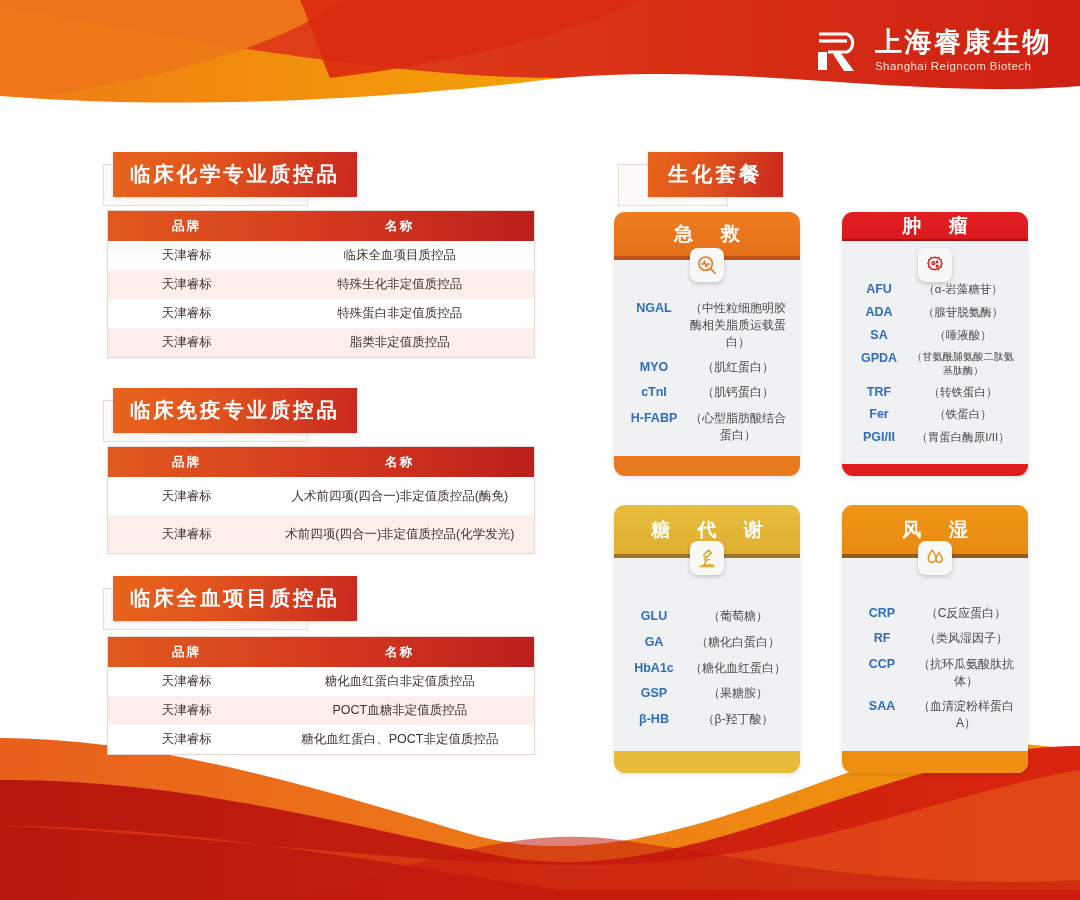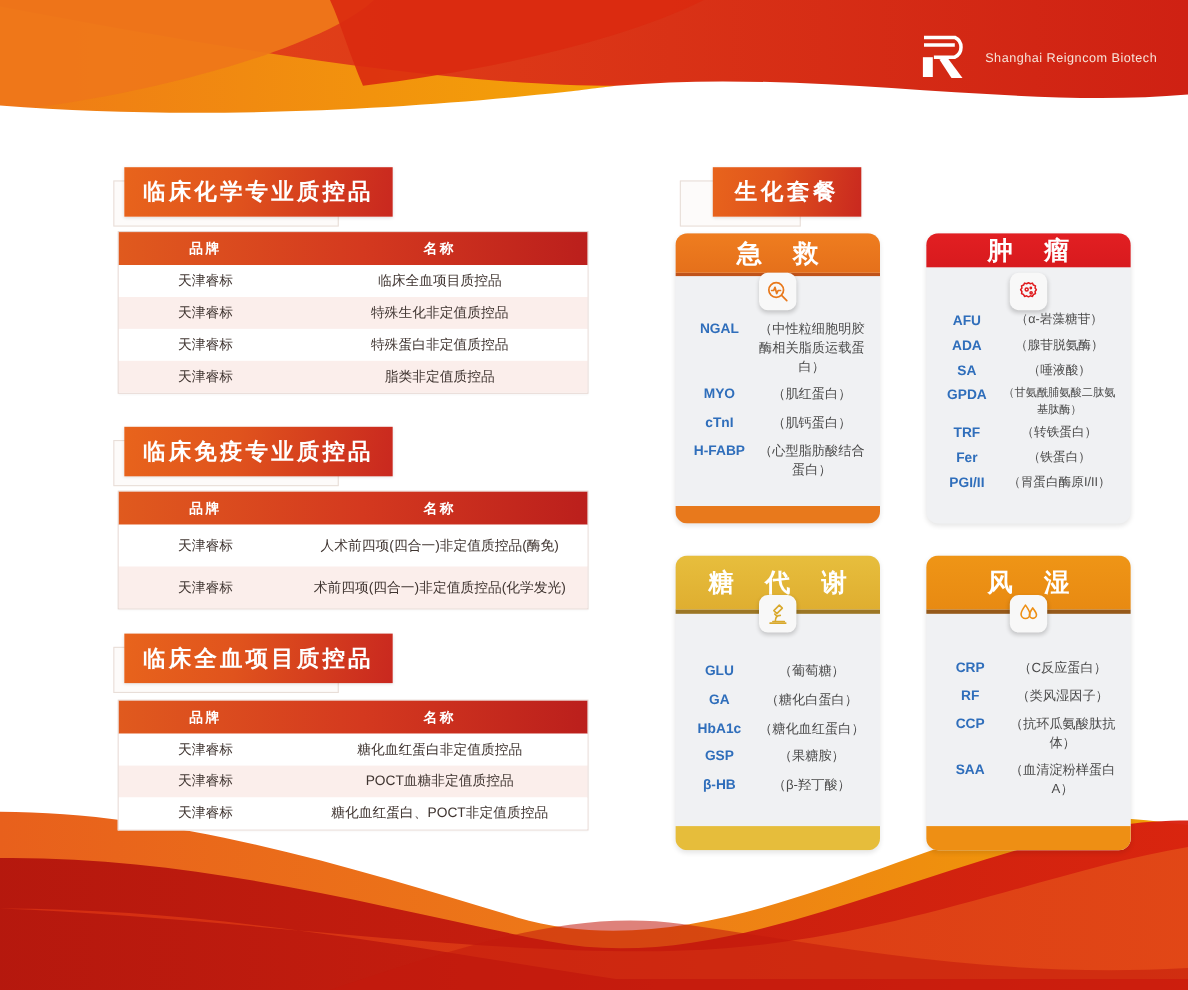--- a/index.html
+++ b/index.html
@@ -83,26 +83,26 @@
     border-radius:11px; overflow:hidden;
     background:#f0f1f3;
     box-shadow:0 2px 5px rgba(0,0,0,.10);
     display:flex; flex-direction:column;
   }
   .panel .phead {
     height:49px; position:relative;
     display:flex; align-items:center; justify-content:center;
   }
   .panel .phead .ptitle {
-    color:#ffffff; font-size:23px; font-weight:bold; letter-spacing:11px;
+    color:#ffffff; font-size:19px; font-weight:bold; letter-spacing:11px;
     text-indent:11px;
   }
   .panel .pbar { height:4px; }
   .panel .pbody {
-    flex:1 1 auto; padding:40px 9px 24px 9px;
+    flex:1 1 auto; padding:40px 9px 12px 9px;
     display:flex; flex-direction:column; justify-content:center;
   }
   .panel .pfoot { height:22px; }
   .panel .icon-badge {
     position:absolute; left:50%; top:36px; transform:translateX(-50%);
     width:34px; height:34px; border-radius:8px;
     background:#f8f8f8; box-shadow:0 2px 4px rgba(0,0,0,.18);
     display:flex; align-items:center; justify-content:center;
     z-index:3;
   }
@@ -156,20 +156,21 @@
 <div class="logo-wrap">
   <svg class="logo-mark" viewBox="0 0 50 46" xmlns="http://www.w3.org/2000/svg">
     <g fill="none" stroke="#ffffff" stroke-width="3.2">
       <path d="M5 6 H33 A10 10 0 0 1 33 24 H14"></path>
       <path d="M5 13 H33"></path>
     </g>
     <rect x="4" y="24" width="9" height="18" fill="#ffffff"></rect>
     <path d="M26 24 L40 43 L30 43 L19 26 Z" fill="#ffffff"></path>
   </svg>
   <div class="logo-text">
+    <div class="logo-cn">上海睿康生物</div>
     <div class="logo-en">Shanghai Reigncom Biotech</div>
   </div>
 </div>
 
 <div class="bot-deco">
   <svg class="deco-svg" width="1080" height="170" viewBox="0 0 1080 170" xmlns="http://www.w3.org/2000/svg">
     <defs>
       <linearGradient id="bg1" x1="0" y1="0" x2="1" y2="0">
         <stop offset="0" stop-color="#e8601c"></stop>
           <stop offset="0.55" stop-color="#ee7c17"></stop>

